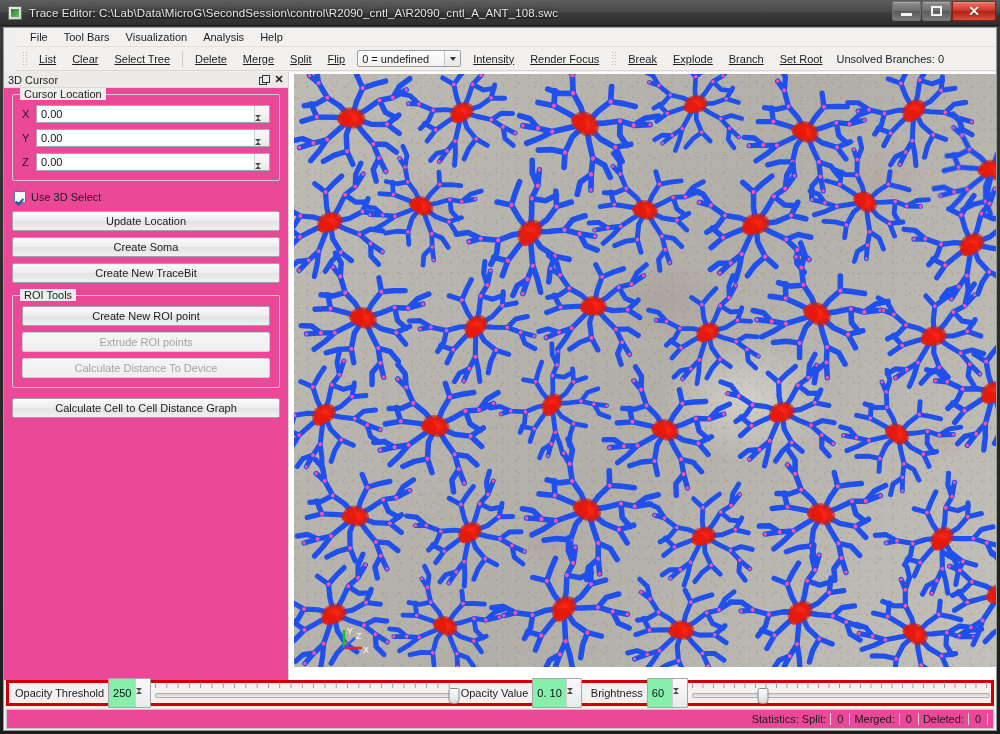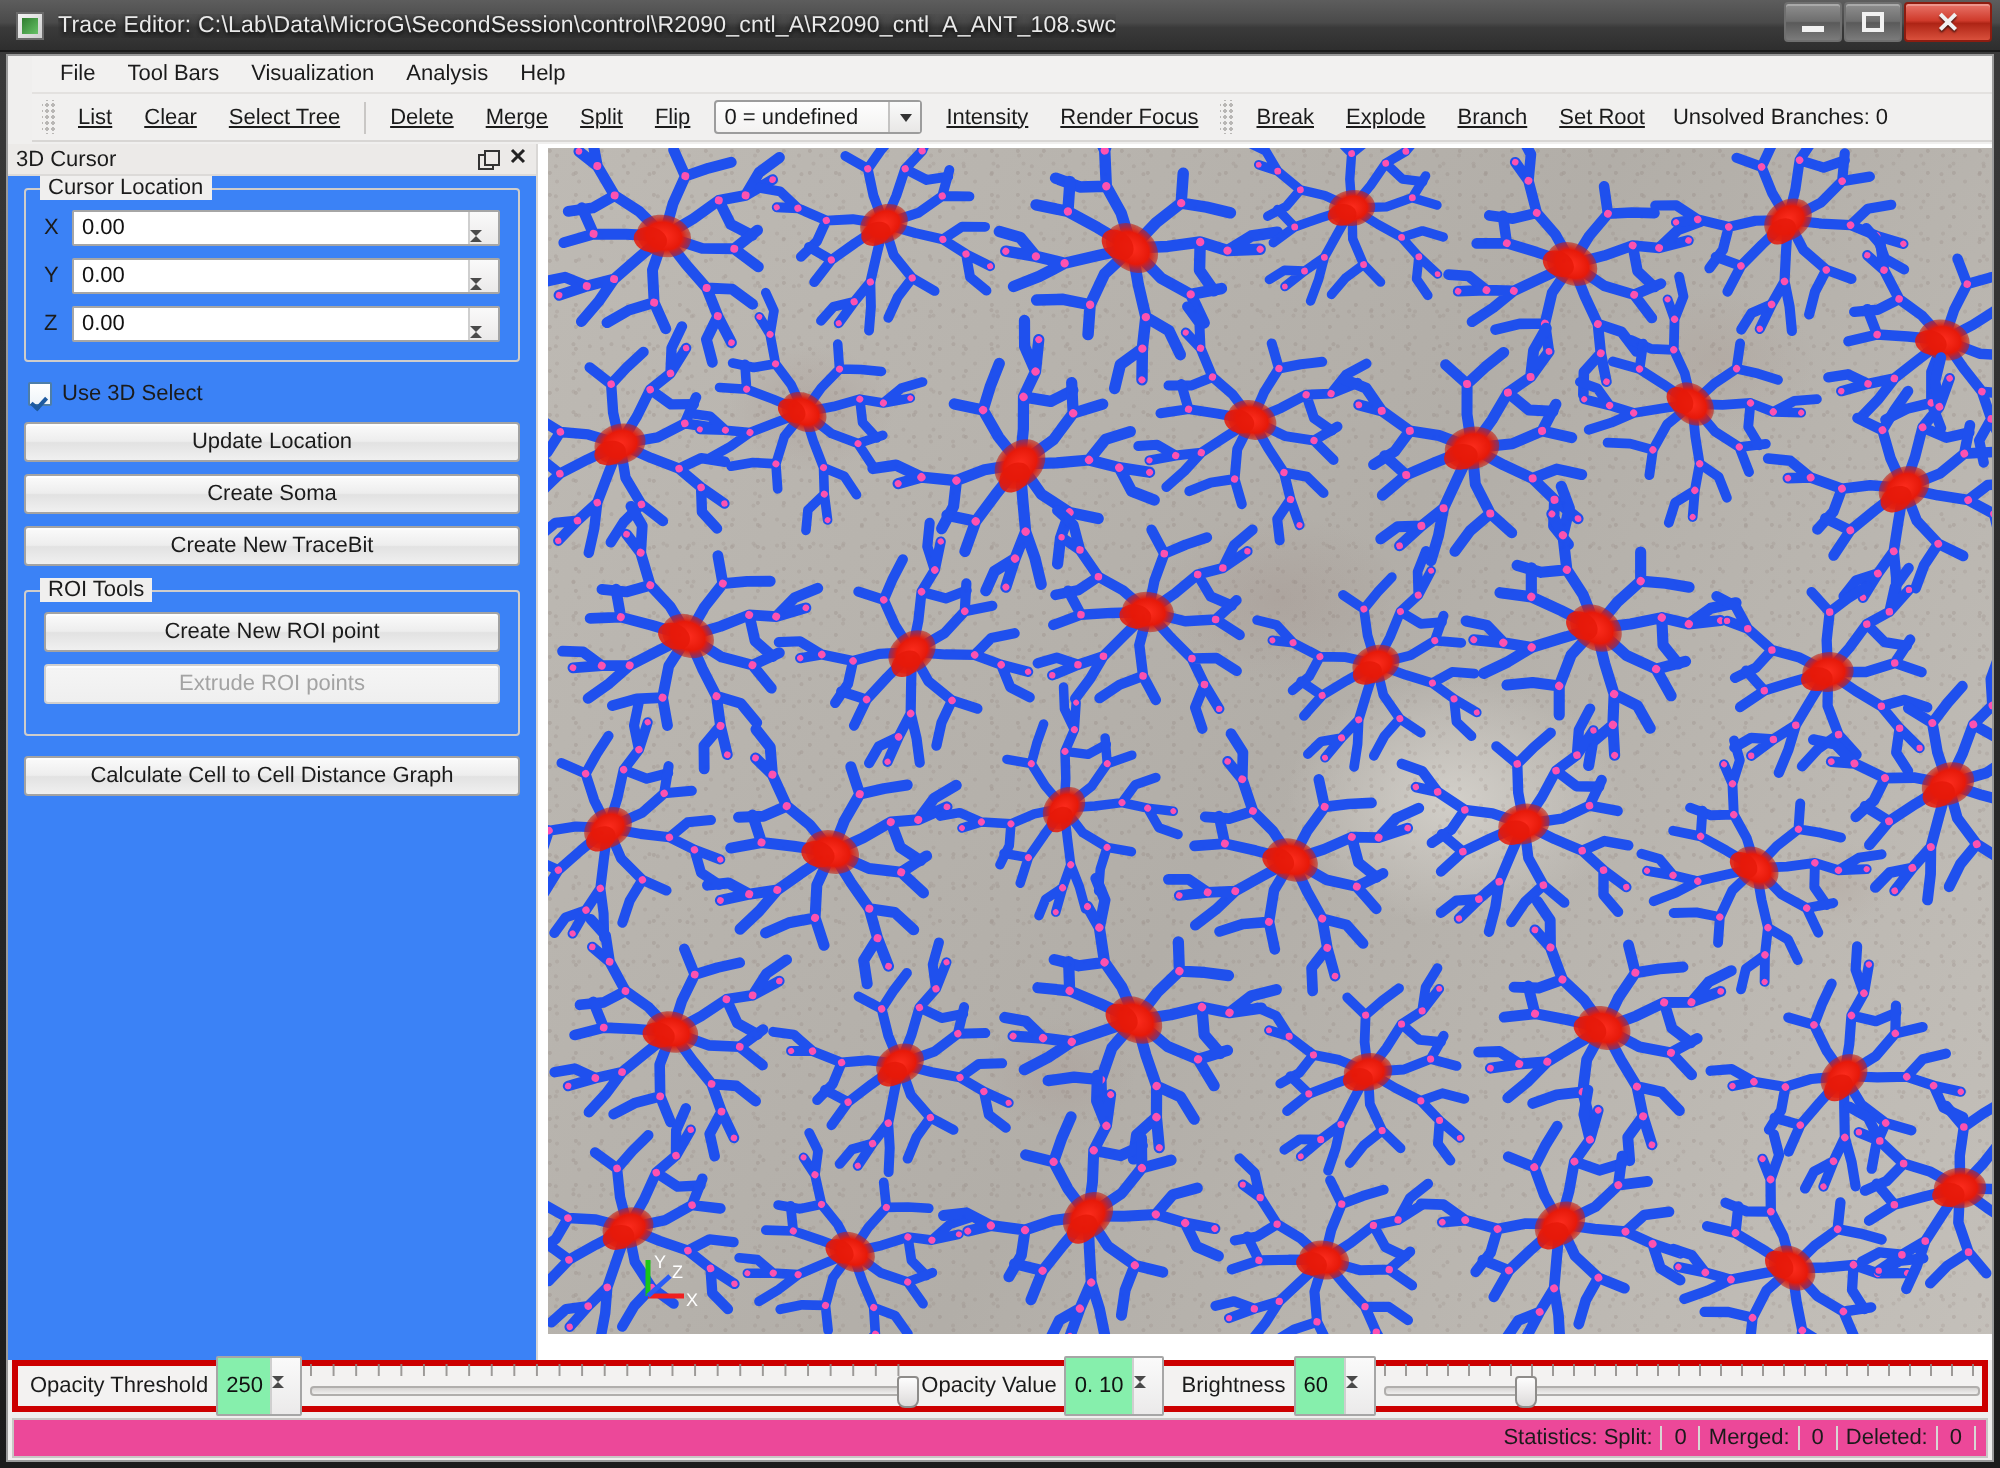--- a/index.html
+++ b/index.html
@@ -114,21 +114,21 @@
   }
 
   
   #body-split {
     position:absolute; left:0; top:44px; right:0; bottom:50px;
     display:flex;
   }
 
   
   #sidebar {
-    width:265px; flex:none; background:#3b82f6;
+    width:285px; flex:none; background:#ec4899;
     display:flex; flex-direction:column;
     border-right:1px solid #d9d7d5;
   }
   #dock-title {
     height:16px; background:#eceae8; display:flex; align-items:center;
     border-bottom:1px solid #dcdad8; padding-left:4px; font-size:11px; color:#1b1b1b;
   }
   #dock-title .dt-label { flex:1; }
   .dock-ico {
     width:14px; height:13px; display:flex; align-items:center; justify-content:center;
@@ -412,20 +412,21 @@
           </div>
 
           <div class="pbtn">Update Location</div>
           <div class="pbtn">Create Soma</div>
           <div class="pbtn">Create New TraceBit</div>
 
           <div class="groupbox" style="margin-top:12px;">
             <div class="gb-title">ROI Tools</div>
             <div class="pbtn">Create New ROI point</div>
             <div class="pbtn disabled">Extrude ROI points</div>
+            <div class="pbtn disabled" style="margin-bottom:0;">Calculate Distance To Device</div>
           </div>
 
           <div class="pbtn wide">Calculate Cell to Cell Distance Graph</div>
         </div>
       </div>
 
       <div id="viewport">
         <div id="render-area">
           <div id="tissue"></div>
 

